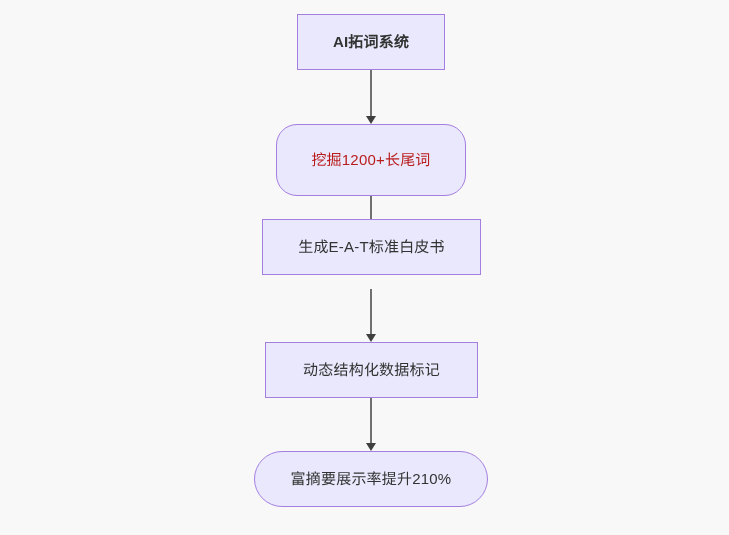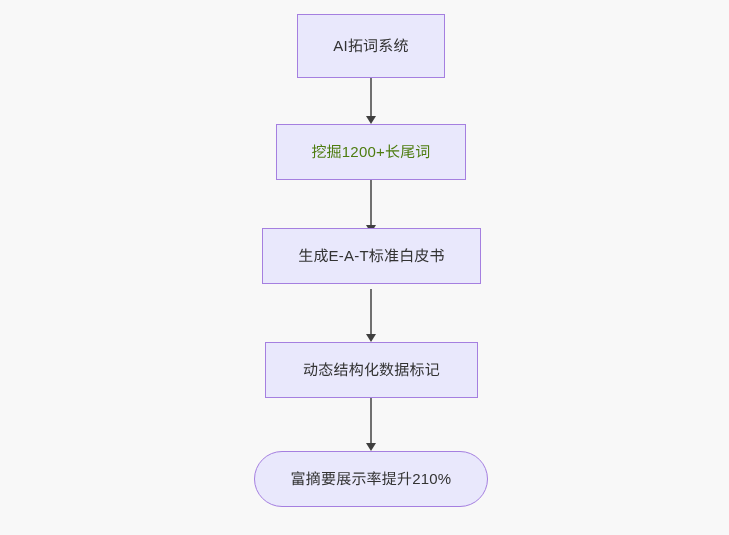--- a/index.html
+++ b/index.html
@@ -75,27 +75,27 @@
   </div>
   <div class="flow-edge" style="left: 371px; top: 289px; height: 53px;">
     <div class="edge-line" style="height: 45px; background: rgb(112, 112, 112);"></div>
     <div class="edge-arrow" style="top: 45px; border-top-color: rgb(63, 63, 63);"></div>
   </div>
   <div class="flow-edge" style="left: 371px; top: 398px; height: 53px;">
     <div class="edge-line" style="height: 45px; background: rgb(112, 112, 112);"></div>
     <div class="edge-arrow" style="top: 45px; border-top-color: rgb(63, 63, 63);"></div>
   </div>
 
-  <div class="flow-node" style="left: 297px; top: 14px; width: 148px; height: 64px; background: rgb(233, 232, 252); border-color: rgb(165, 127, 224); color: rgb(51, 51, 51);">
+  <div class="flow-node" style="left: 297px; top: 14px; width: 148px; height: 56px; background: rgb(233, 232, 252); border-color: rgb(165, 127, 224); color: rgb(51, 51, 51); font-weight: bold;">
     <span class="node-label">AI拓词系统</span>
   </div>
-  <div class="flow-node" style="left: 276px; top: 124px; width: 190px; height: 56px; background: rgb(233, 232, 252); border-color: rgb(165, 127, 224); color: #4d7c0f;">
+  <div class="flow-node" style="left: 276px; top: 124px; width: 190px; height: 72px; background: rgb(233, 232, 252); border-color: rgb(165, 127, 224); color: #b91c1c; border-radius: 21px;">
     <span class="node-label">挖掘1200+长尾词</span>
   </div>
-  <div class="flow-node" style="left: 262px; top: 228px; width: 219px; height: 56px; background: rgb(233, 232, 252); border-color: rgb(165, 127, 224); color: rgb(51, 51, 51);">
+  <div class="flow-node" style="left: 262px; top: 219px; width: 219px; height: 56px; background: rgb(233, 232, 252); border-color: rgb(165, 127, 224); color: rgb(51, 51, 51);">
     <span class="node-label">生成E-A-T标准白皮书</span>
   </div>
   <div class="flow-node" style="left: 265px; top: 342px; width: 213px; height: 56px; background: rgb(233, 232, 252); border-color: rgb(165, 127, 224); color: rgb(51, 51, 51);">
     <span class="node-label">动态结构化数据标记</span>
   </div>
   <div class="flow-node" style="left: 254px; top: 451px; width: 234px; height: 56px; background: rgb(233, 232, 252); border-color: rgb(165, 127, 224); color: rgb(51, 51, 51); border-radius: 28px;">
     <span class="node-label">富摘要展示率提升210%</span>
   </div>
 
 </div>

